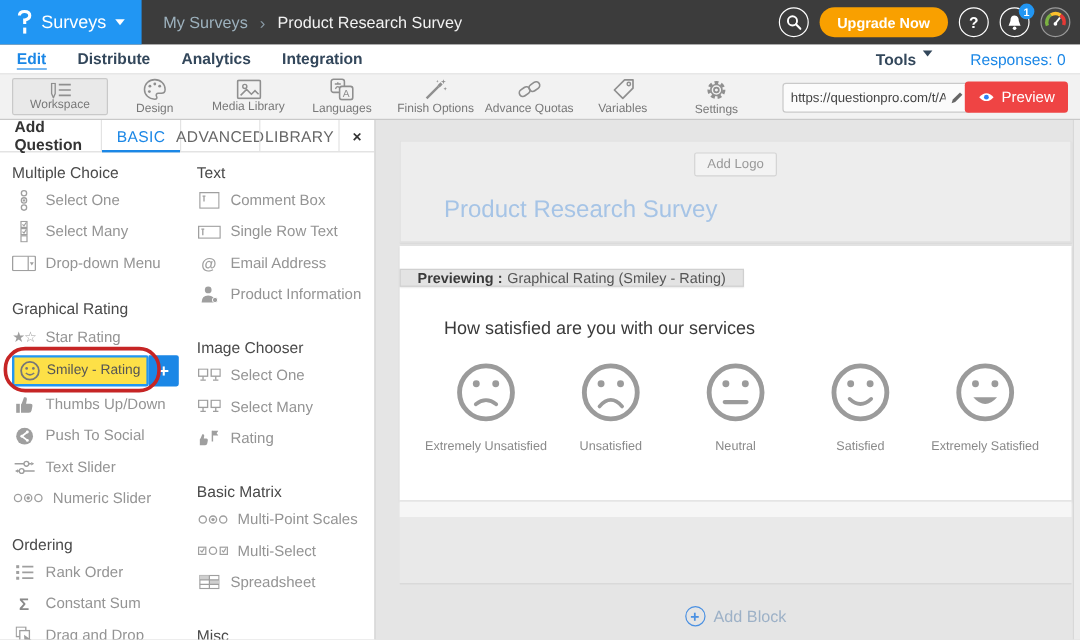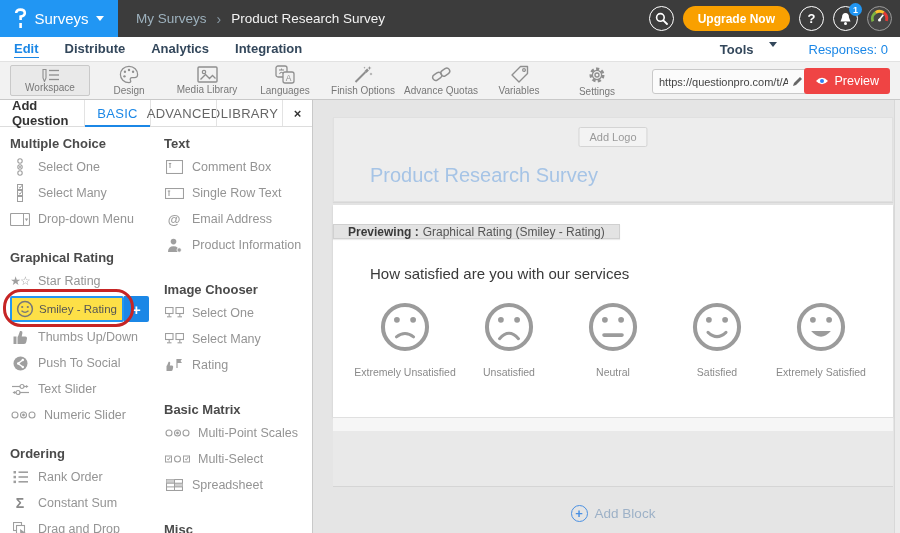--- a/index.html
+++ b/index.html
@@ -19,21 +19,21 @@
   .circle-btn { width:25px; height:25px; border:1.6px solid #fff; border-radius:50%; display:flex; align-items:center; justify-content:center; color:#fff; font-size:13px; font-weight:700; cursor:pointer; position:relative; }
   .upgrade-btn { height:25px; background:#f9a000; border-radius:13px; color:#fff; font-size:12px; font-weight:700; display:flex; align-items:center; padding:0 15px; cursor:pointer; }
   .badge { position:absolute; top:-4px; right:-5px; min-width:13px; height:13px; background:#2196f3; border-radius:7px; color:#fff; font-size:9px; font-weight:700; display:flex; align-items:center; justify-content:center; padding:0 2px; }
 
   
   .navbar { position:absolute; left:0; top:37px; width:900px; height:25px; background:#fff; border-bottom:1px solid #e2e2e2; display:flex; align-items:center; z-index:29; }
   .nav-left { display:flex; gap:26px; padding-left:14px; font-size:13px; font-weight:700; }
   .nav-item { color:#33475b; cursor:pointer; }
   .nav-item.active { color:#1b87e6; border-bottom:1.5px solid #1b87e6; padding-bottom:1px; }
   .nav-right { margin-left:auto; display:flex; gap:32px; padding-right:12px; font-size:13px; align-items:center; }
-  .tools { color:#33475b; font-weight:700; cursor:pointer; display:flex; align-items:flex-start; gap:15px; }
+  .tools { color:#33475b; font-weight:700; cursor:pointer; display:flex; align-items:flex-start; gap:5px; }
   .tools .caret { border-top-color:#33475b; }
   .responses { color:#1b87e6; cursor:pointer; }
 
   
   .toolbar { position:absolute; left:0; top:62px; width:900px; height:38px; background:#f2f2f2; border-bottom:1px solid #c9c9c9; display:flex; align-items:center; z-index:28; }
   .tb-item { width:78px; height:38px; display:flex; flex-direction:column; align-items:center; justify-content:center; gap:1px; cursor:pointer; }
   .tb-item .lbl { font-size:10px; color:#787878; white-space:nowrap; }
   .tb-item svg { display:block; }
   .tb-workspace { margin-left:10px; width:80px; height:31px; background:#e9e9e9; border:1px solid #c9c9c9; border-radius:2px; gap:0; }
   .url-box { position:absolute; right:90px; top:7px; width:158px; height:25px; background:#fbfbfb; border:1px solid #c9c9c9; border-radius:3px; display:flex; align-items:center; padding:0 6px; gap:4px; cursor:text; }
@@ -48,21 +48,21 @@
   .panel-tab.active { color:#1b87e6; }
   .panel-tab.active::after { content:""; position:absolute; left:0; right:0; bottom:-1px; height:2px; background:#1b87e6; }
   .panel-close { width:30px; display:flex; align-items:center; justify-content:center; border-left:1px solid #e3e3e3; font-weight:700; color:#333; font-size:13px; cursor:pointer; }
   .panel-col { position:absolute; top:27px; }
   .col1 { left:10px; width:150px; }
   .col2 { left:164px; width:148px; }
   .section { margin-top:18px; }
   .section.first { margin-top:9px; }
   .col2 .section { margin-top:24px; }
   .col2 .section.first { margin-top:9px; }
-  .section-title { font-size:13px; font-weight:700; color:#4a4a4a; margin-bottom:3px; }
+  .section-title { font-size:13px; font-weight:400; color:#4a4a4a; margin-bottom:3px; }
   .item { height:26px; display:flex; align-items:center; gap:8px; color:#949494; font-size:12.5px; cursor:pointer; white-space:nowrap; }
   .item .ic { width:20px; display:flex; justify-content:center; align-items:center; flex-shrink:0; }
   .glyph-ic { font-size:11px; color:#9f9f9f; letter-spacing:-1px; }
   .sigma { font-size:14px; font-weight:700; color:#8a8a8a; letter-spacing:0; }
   .at { font-size:13px; font-weight:700; color:#9f9f9f; letter-spacing:0; }
   
   .item.smiley-row { height:30px; gap:0; position:relative; }
   .smiley-box { display:flex; align-items:center; gap:5px; border:2px solid #2196f3; background:#fde047; border-radius:2px; height:26px; padding:0 5px 0 4px; color:#555; }
   .plus-btn { width:25px; height:26px; background:#1b87e6; color:#fff; font-size:15px; font-weight:700; display:flex; align-items:center; justify-content:center; border-radius:0 2px 2px 0; cursor:pointer; }
   .annotation { position:absolute; left:-7px; top:-5px; width:131px; height:38px; border:3px solid #c62525; border-radius:18px; pointer-events:none; }

